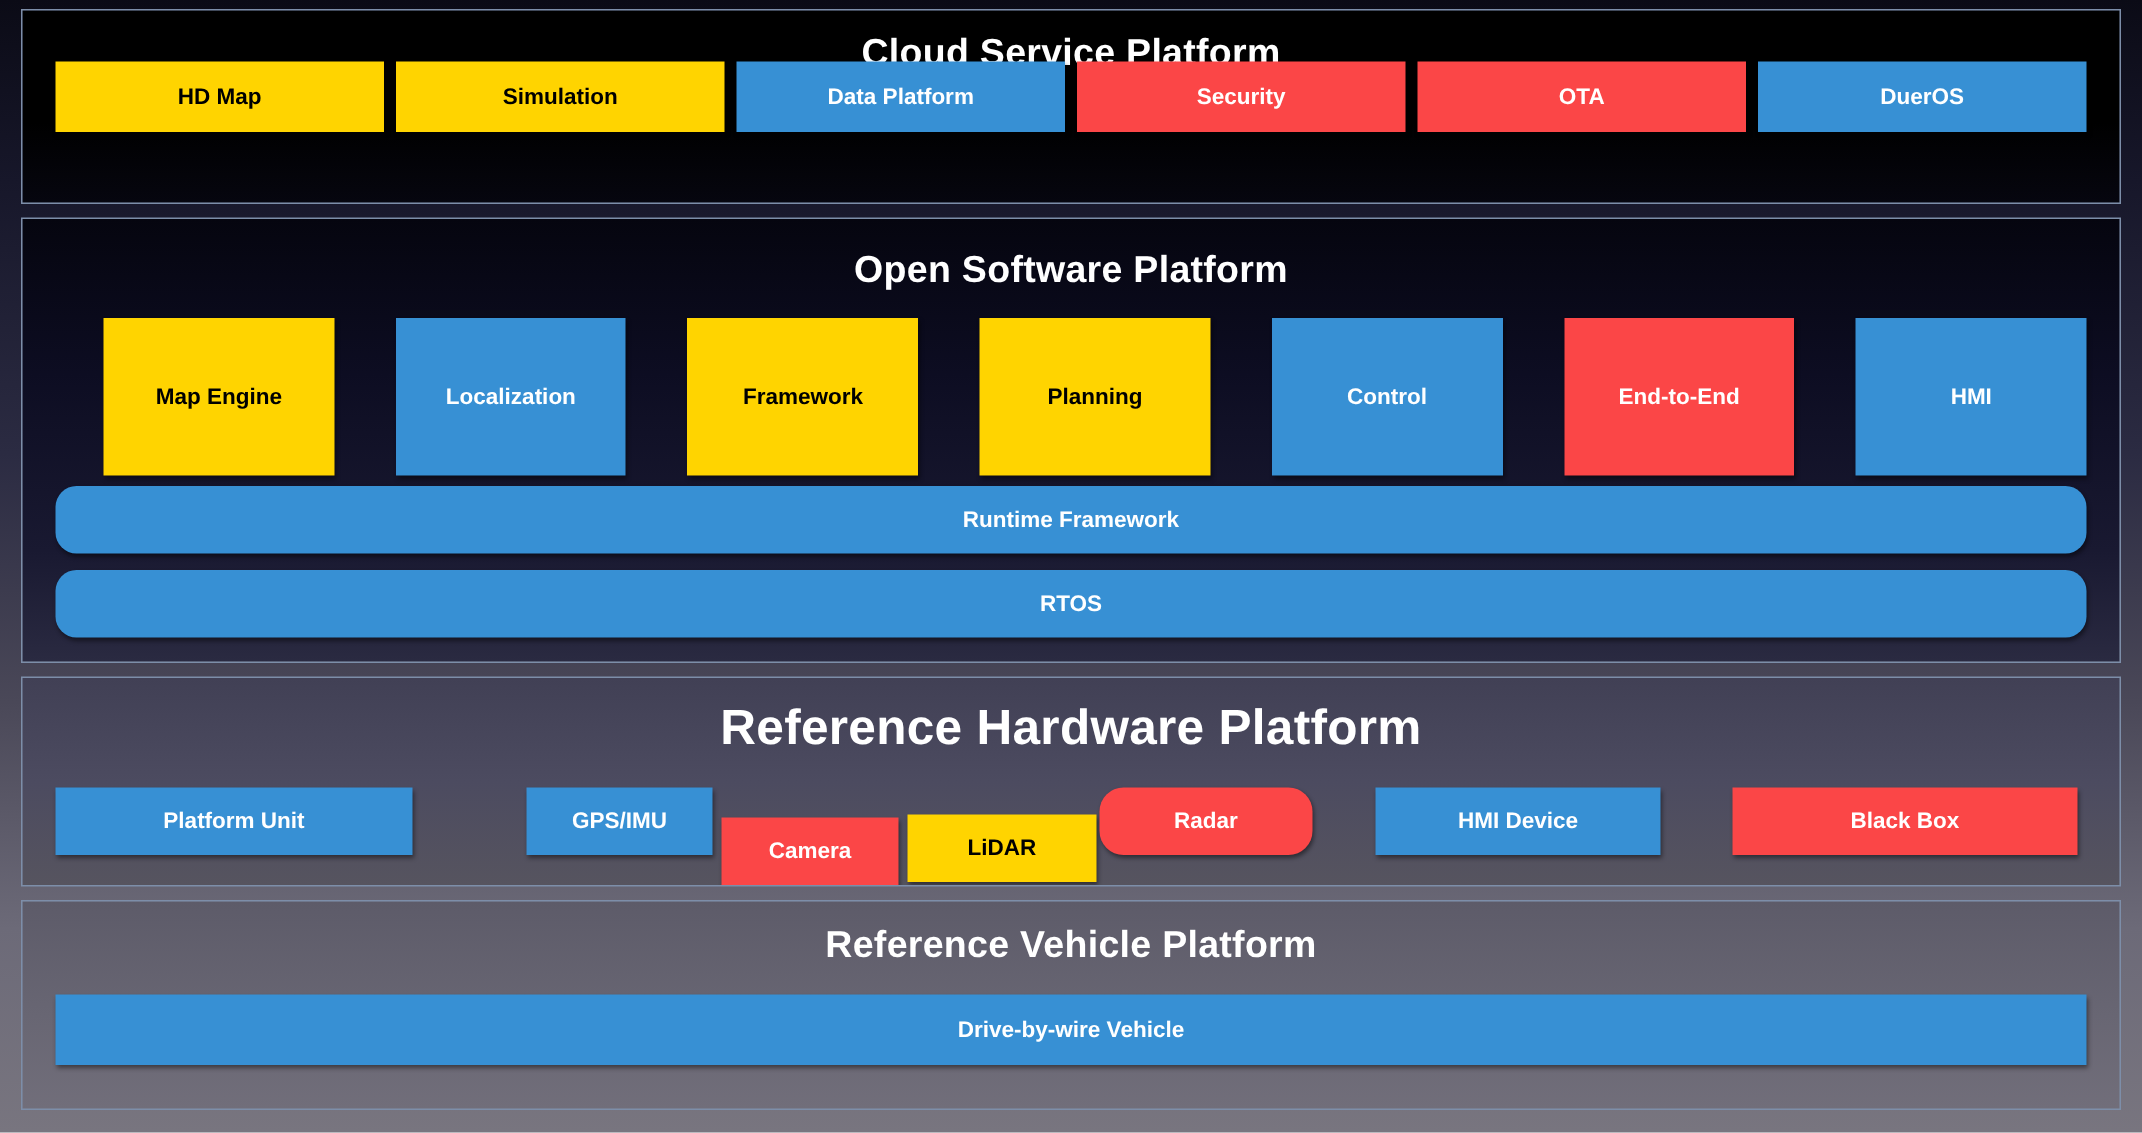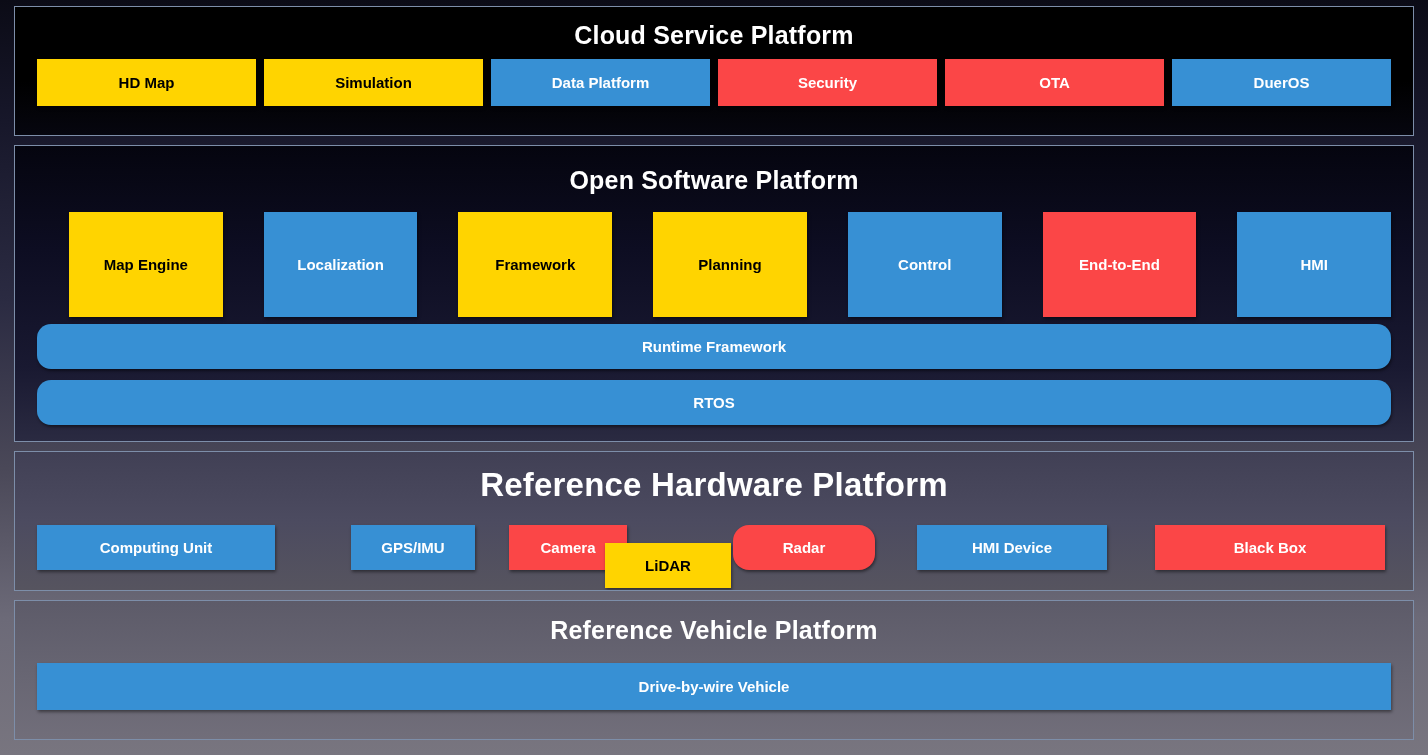--- a/index.html
+++ b/index.html
@@ -96,21 +96,21 @@
   
   .row {
     display: flex;
     align-items: stretch;
   }
 
   .cloud-row {
     position: absolute;
     left: 22px;
     right: 22px;
-    top: 52px;
+    top: 34px;
     height: 47px;
     gap: 8px;
   }
   .cloud-row .box { flex: 1 1 0; }
 
   .sw-row {
     position: absolute;
     left: 22px;
     right: 22px;
     top: 66px;
@@ -128,21 +128,21 @@
   }
   .sw-bar.bar-runtime { top: 178px; }
   .sw-bar.bar-rtos    { top: 234px; }
 
   
   .hw-row { position: absolute; left: 0; right: 0; top: 73px; height: 45px; }
   .hw-row .box { position: absolute; top: 0; height: 45px; }
 
   .hw-compute  { left: 22px;   width: 238px; }
   .hw-gps      { left: 336px;  width: 124px; }
-  .hw-camera   { left: 494px;  width: 118px; }
+  .hw-camera   { left: 466px;  width: 118px; margin-top: 20px; }
   .hw-lidar    { left: 590px;  width: 126px; margin-top: 18px; }
   .hw-radar    { left: 718px;  width: 142px; border-radius: 16px; }
   .hw-hmi      { left: 902px;  width: 190px; }
   .hw-blackbox { left: 1140px; width: 230px; }
 
   .vehicle-bar {
     position: absolute;
     left: 22px;
     right: 22px;
     top: 62px;
@@ -177,21 +177,21 @@
       <div class="box c-red">End-to-End</div>
       <div class="box c-blue">HMI</div>
     </div>
     <div class="box c-blue sw-bar bar-runtime">Runtime Framework</div>
     <div class="box c-blue sw-bar bar-rtos">RTOS</div>
   </section>
 
   <section class="panel panel-hardware">
     <div class="panel-title">Reference Hardware Platform</div>
     <div class="hw-row">
-      <div class="box c-blue   hw-compute">Computing Unit</div>
+      <div class="box c-blue   hw-compute">Platform Unit</div>
       <div class="box c-blue   hw-gps">GPS/IMU</div>
       <div class="box c-red    hw-camera">Camera</div>
       <div class="box c-yellow hw-lidar">LiDAR</div>
       <div class="box c-red    hw-radar">Radar</div>
       <div class="box c-blue   hw-hmi">HMI Device</div>
       <div class="box c-red    hw-blackbox">Black Box</div>
     </div>
   </section>
 
   <section class="panel panel-vehicle">

